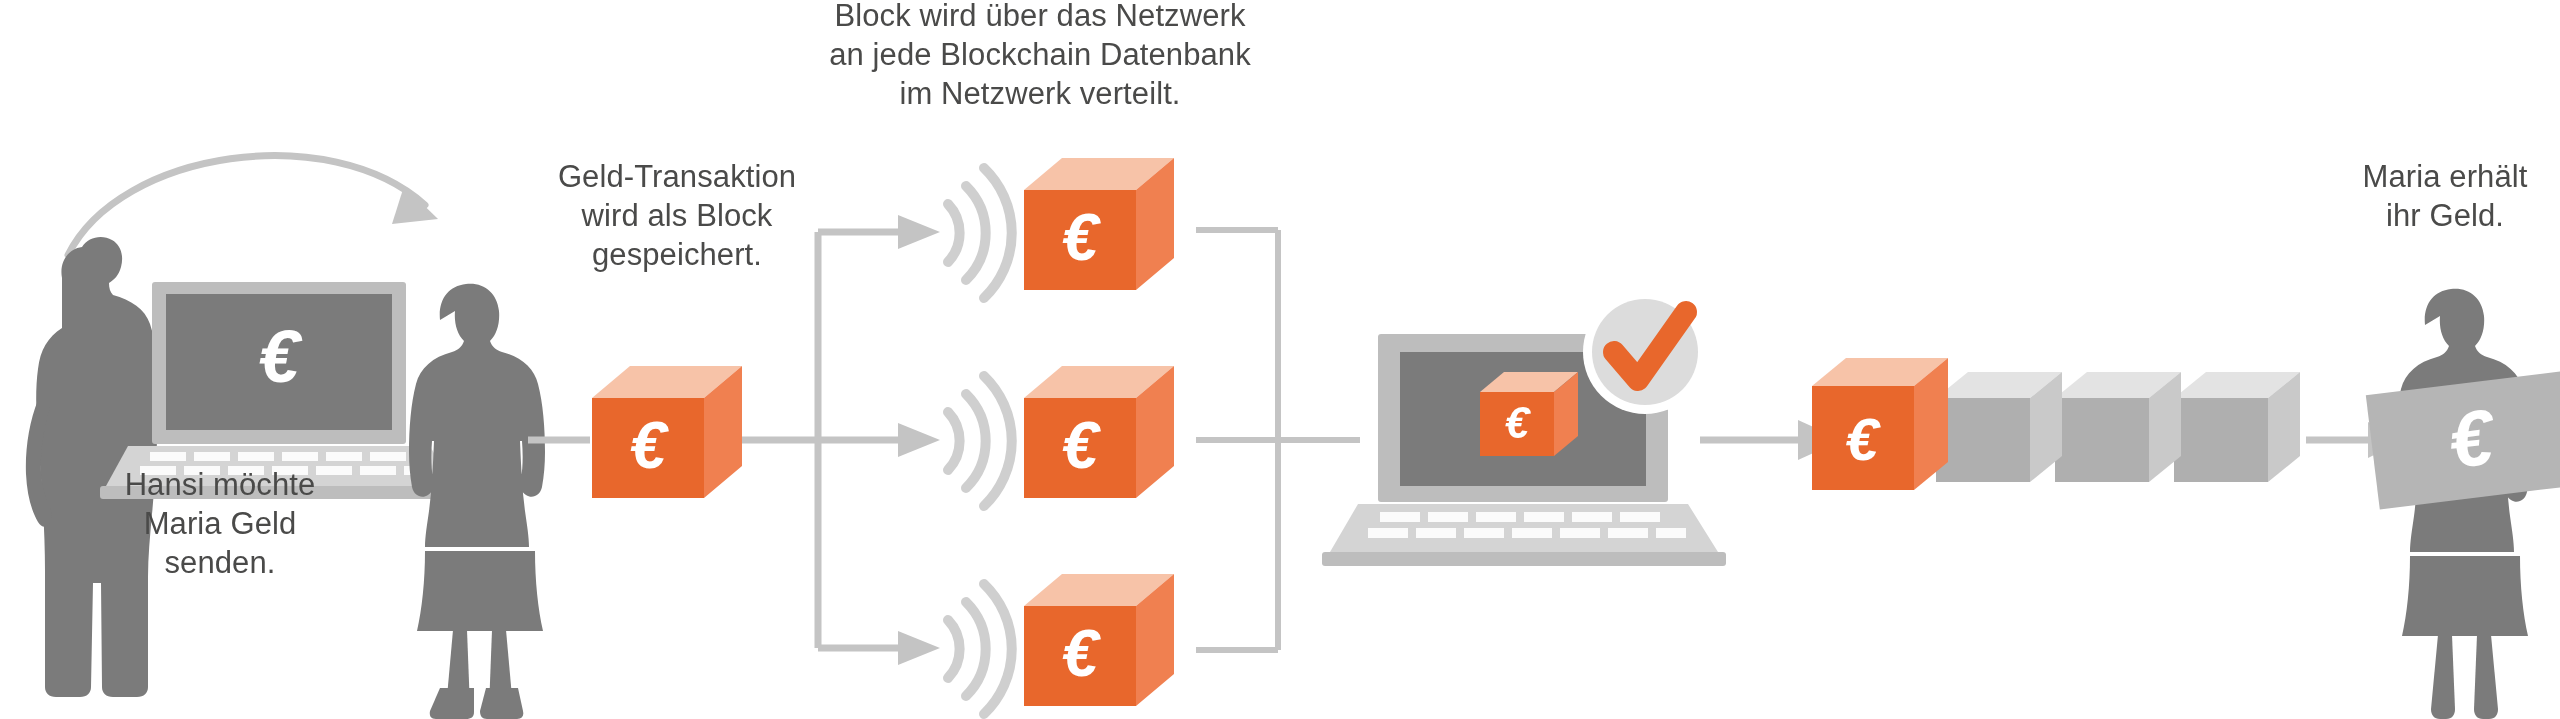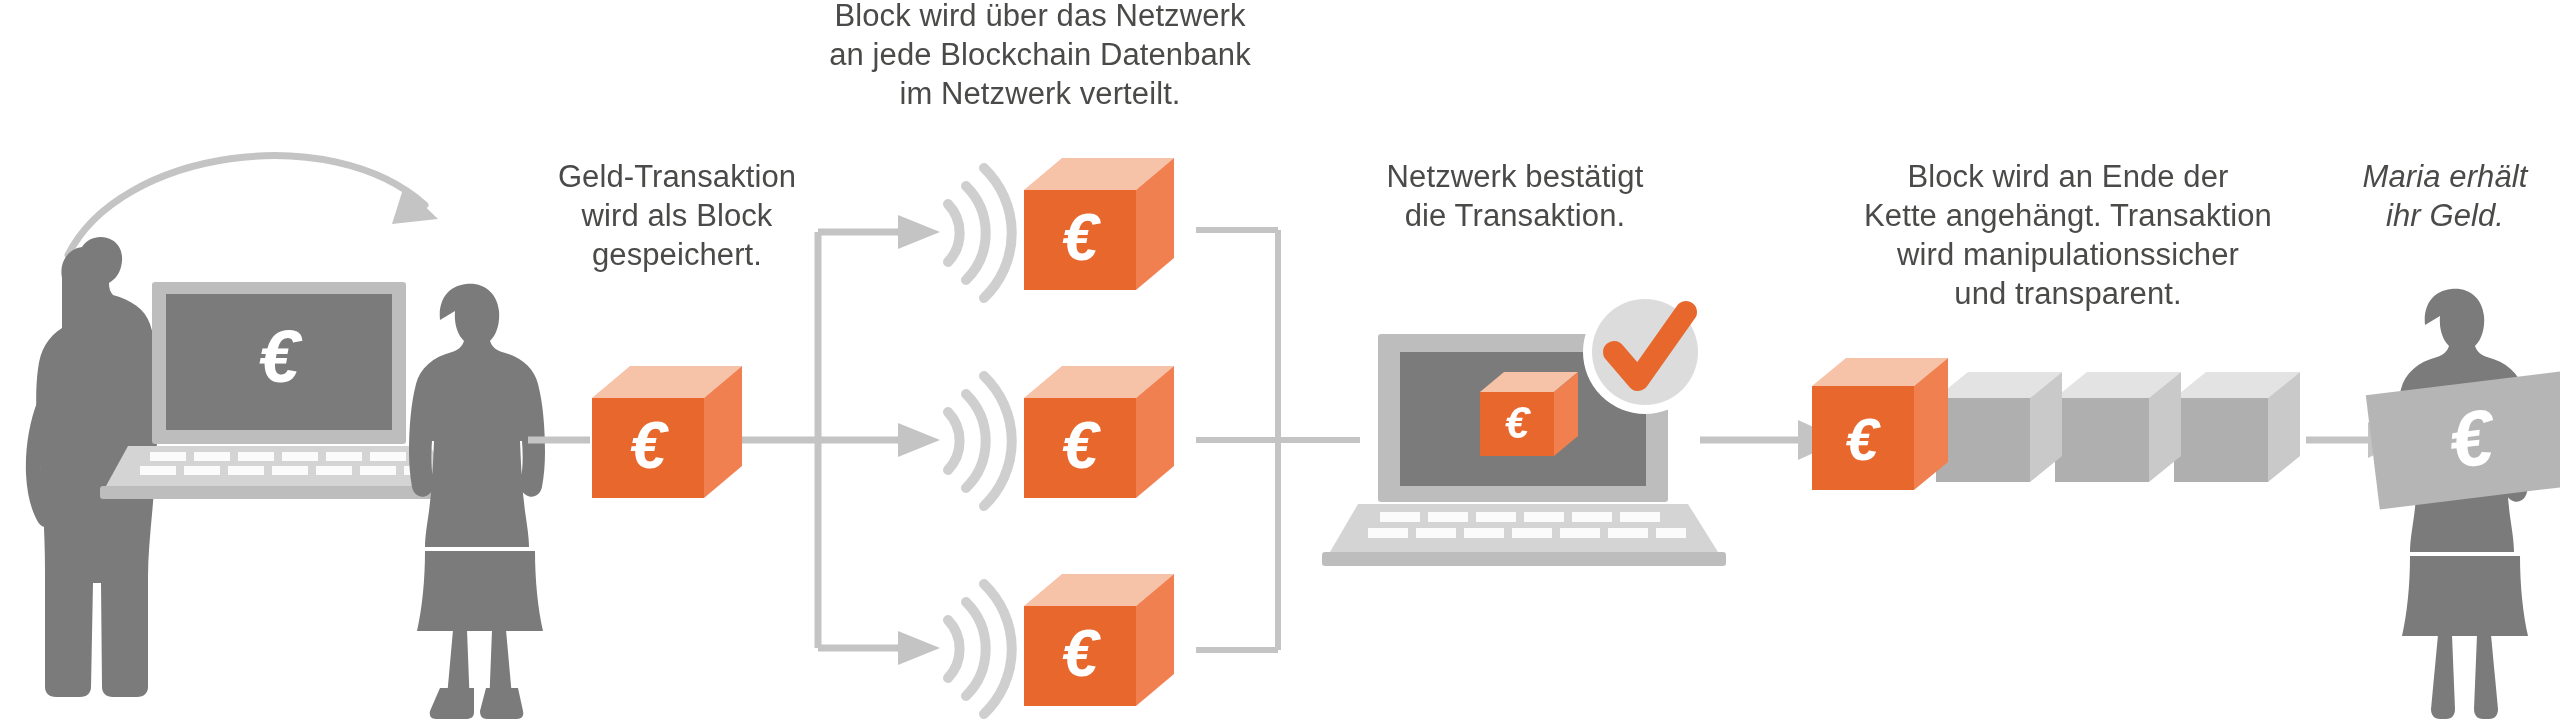--- a/index.html
+++ b/index.html
@@ -310,33 +310,30 @@
       <path d="M2477,635 l14,0 l7,74 c0,6 -3,10 -9,10 l-6,0 c-6,0 -9,-4 -9,-10 z"></path>
     </g>
     <g>
       <g transform="rotate(-7 2470 440)">
         <rect x="2372" y="383" width="198" height="115" fill="#B5B5B5"></rect>
         <text x="2471" y="466" font-family="'Liberation Sans',sans-serif" font-size="78" font-weight="bold" font-style="italic" fill="#FFFFFF" text-anchor="middle">€</text>
       </g>
     </g>
   </svg>
 
+  <div class="cap" style="left:100px; top:465px; width:240px;">Hansi möchte
+Maria Geld
+senden.</div>
 
   <div class="cap" style="left:532px; top:157px; width:290px;">Geld-Transaktion
 wird als Block
 gespeichert.</div>
 
   <div class="cap" style="left:775px; top:-4px; width:530px;">Block wird über das Netzwerk
 an jede Blockchain Datenbank
 im Netzwerk verteilt.</div>
 
-  <div class="cap" style="left:1355px; top:157px; width:320px;">Netzwerk bestätigt
-die Transaktion.</div>
-
-  <div class="cap" style="left:1828px; top:157px; width:480px;">Block wird an Ende der
-Kette angehängt. Transaktion
-wird manipulationssicher
-und transparent.</div>
-
-  <div class="cap" style="left:2330px; top:157px; width:230px;font-style:italic;">Maria erhält
+
+
+  <div class="cap" style="left:2330px; top:157px; width:230px;">Maria erhält
 ihr Geld.</div>
 
 </div>
 
 </body></html>

